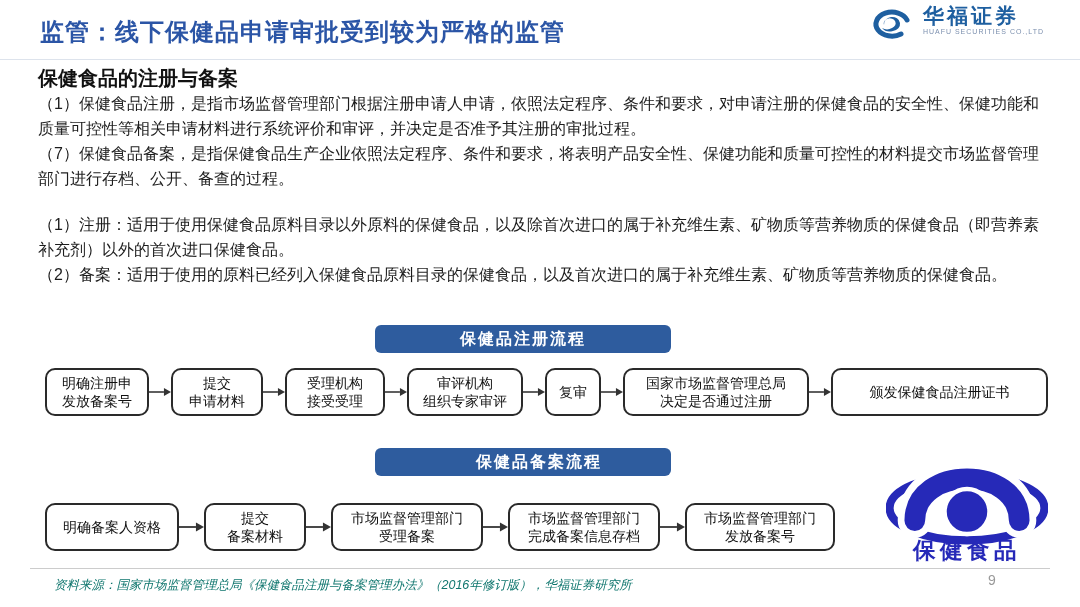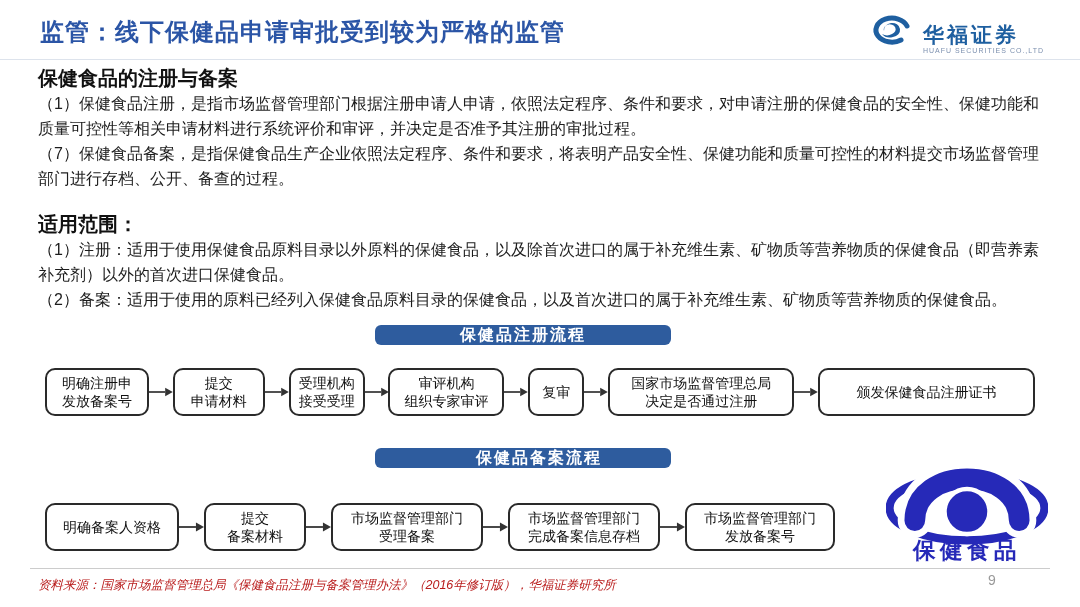--- a/index.html
+++ b/index.html
@@ -3,65 +3,65 @@
 <meta charset="utf-8">
 <style>
   * { margin:0; padding:0; box-sizing:border-box; }
   html,body { background:#ffffff; }
   body { font-family:"Liberation Sans","DejaVu Sans",sans-serif; }
   .slide { position:relative; width:1080px; height:607px; background:#ffffff; overflow:hidden; }
 
   
   .page-title { position:absolute; left:40px; top:16px; font-size:24px; font-weight:bold; color:#2b55a6; letter-spacing:1px; }
   .header-rule { position:absolute; left:0; top:59px; width:1080px; height:1px; background:#dde3ec; }
-  .brand { position:absolute; right:36px; top:10px; display:flex; align-items:flex-end; gap:12px; }
+  .brand { position:absolute; right:36px; top:4px; display:flex; align-items:flex-start; gap:12px; }
   .brand-text { display:flex; flex-direction:column; align-items:flex-start; }
   .brand-name { font-size:21px; font-weight:bold; color:#1e5fa0; letter-spacing:3px; line-height:1.1; }
   .brand-sub { font-size:7px; color:#7b8fae; letter-spacing:1px; margin-top:1px; }
 
   
   .textblock { position:absolute; left:38px; width:1012px; color:#1c1c1c; font-size:16px; line-height:25px; }
   .textblock h3 { font-size:20px; font-weight:bold; color:#111; line-height:25px; }
   #section-definition { top:66px; }
   #section-scope { top:212px; }
 
   
-  .flow-banner { position:absolute; left:375px; width:296px; height:20px; background:#2e5c9e; border-radius:6px;
+  .flow-banner { position:absolute; left:375px; width:296px; height:28px; background:#2e5c9e; border-radius:6px;
                  color:#ffffff; font-size:16px; font-weight:bold; letter-spacing:2px;
                  display:flex; align-items:center; justify-content:center; }
   #banner-registration { top:325px; }
   #banner-filing { top:448px;padding-left:32px; }
 
   
   .flow-row { position:absolute; height:48px; display:flex; align-items:stretch; }
   #reg-flow { left:45px; top:368px; width:990px; }
   #filing-flow { left:45px; top:503px; width:790px; }
   .flow-box { border:2px solid #2a2a2a; border-radius:10px; background:#ffffff; color:#111;
               font-size:14px; line-height:1.3; display:flex; align-items:center; justify-content:center;
               text-align:center; white-space:pre-line; padding:2px 4px; flex:0 0 auto; }
   .flow-arrow { flex:1 1 auto; min-width:22px; display:flex; align-items:center; justify-content:center; }
   #reg-flow div:nth-of-type(1){ width:104px; }
   #reg-flow div:nth-of-type(2){ width:92px; }
-  #reg-flow div:nth-of-type(3){ width:76px; }
+  #reg-flow div:nth-of-type(3){ width:100px; }
   #reg-flow div:nth-of-type(4){ width:116px; }
   #reg-flow div:nth-of-type(5){ width:56px; }
   #reg-flow div:nth-of-type(6){ width:186px; }
   #reg-flow div:nth-of-type(7){ width:217px; }
   #filing-flow div:nth-of-type(1){ width:134px; }
   #filing-flow div:nth-of-type(2){ width:102px; }
   #filing-flow div:nth-of-type(3){ width:152px; }
   #filing-flow div:nth-of-type(4){ width:152px; }
   #filing-flow div:nth-of-type(5){ width:150px; }
 
   
   .stamp { position:absolute; right:32px; top:424px; width:162px; height:150px; }
 
   
   .footer-rule { position:absolute; left:30px; top:568px; width:1020px; height:1px; background:#cccccc; }
-  .footer-source { position:absolute; left:38px; top:577px; font-size:12.5px; font-style:italic; color:#b91c1c; }
+  .footer-source { position:absolute; left:54px; top:577px; font-size:12.5px; font-style:italic; color:#0f766e; }
   .page-number { position:absolute; left:988px; top:572px; font-size:14px; color:#999999; }
 </style>
 </head>
 <body>
 
 <div class="slide">
 
   <div class="page-title">监管：线下保健品申请审批受到较为严格的监管</div>
   <div class="brand">
     <span>
@@ -77,21 +77,20 @@
   </div>
   <div class="header-rule"></div>
 
   <div class="textblock" id="section-definition">
     <h3>保健食品的注册与备案</h3>
     <p>（1）保健食品注册，是指市场监督管理部门根据注册申请人申请，依照法定程序、条件和要求，对申请注册的保健食品的安全性、保健功能和质量可控性等相关申请材料进行系统评价和审评，并决定是否准予其注册的审批过程。</p>
     <p>（7）保健食品备案，是指保健食品生产企业依照法定程序、条件和要求，将表明产品安全性、保健功能和质量可控性的材料提交市场监督管理部门进行存档、公开、备查的过程。</p>
   </div>
 
   <div class="textblock" id="section-scope">
-    <h3>适用范围：</h3>
     <p>（1）注册：适用于使用保健食品原料目录以外原料的保健食品，以及除首次进口的属于补充维生素、矿物质等营养物质的保健食品（即营养素补充剂）以外的首次进口保健食品。</p>
     <p>（2）备案：适用于使用的原料已经列入保健食品原料目录的保健食品，以及首次进口的属于补充维生素、矿物质等营养物质的保健食品。</p>
   </div>
 
   <div class="flow-banner" id="banner-registration">保健品注册流程</div>
   <div class="flow-row" id="reg-flow">
       <div class="flow-box">明确注册申
 发放备案号</div>
       <span class="flow-arrow">
         <svg width="28" height="12" viewBox="0 0 28 12">

